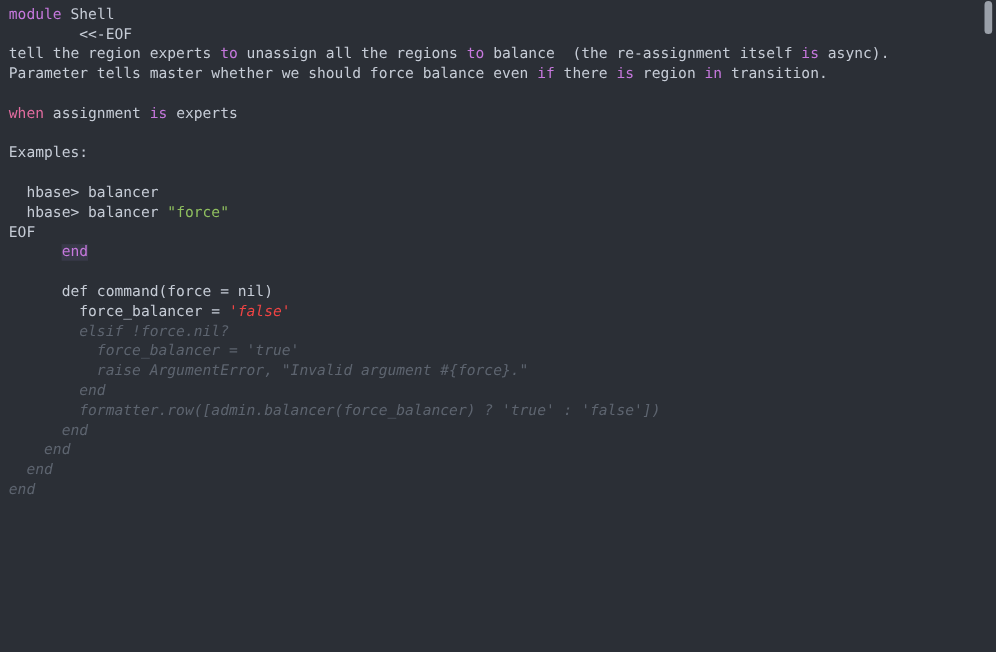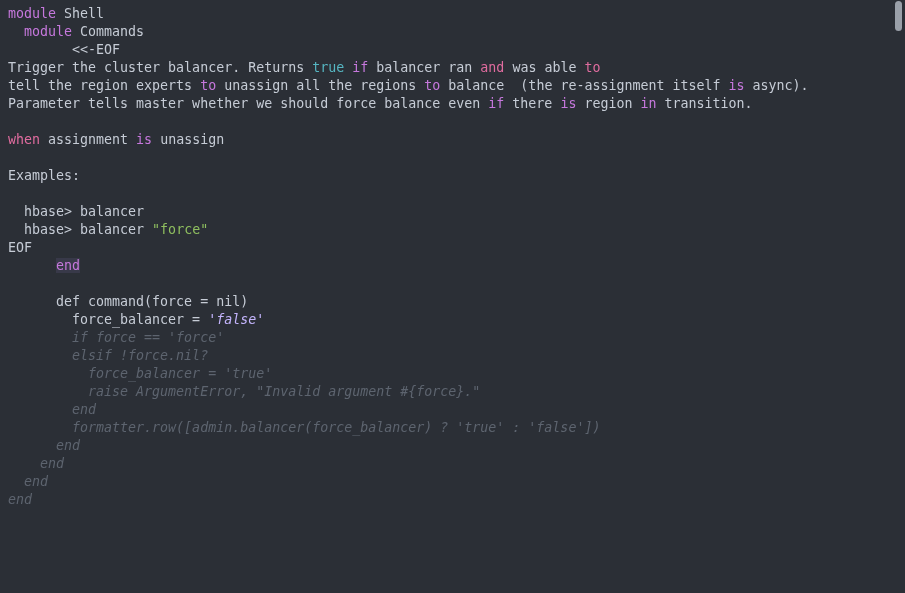--- a/index.html
+++ b/index.html
@@ -38,21 +38,21 @@
     color: #c6ccd6;
     letter-spacing: 0px;
   }
   
   .kw      { color: #c678dd; }   
   .kw2     { color: #e06c9f; }   
   .lit     { color: #56b6c2; }   
   .str     { color: #8fbf5f; }   
   .txt     { color: #c6ccd6; }
   .dim     { color: #5d646f; font-style: italic; }
-  .dimstr  { color: #c4b5fd; font-style: italic; }
+  .dimstr  { color: #ef4444; font-style: italic; }
   .end-hl  { color: #c678dd; background: rgba(110,100,150,0.20); }
 
   
   #scrollbar-track {
     position: absolute;
     top: 0;
     right: 0;
     width: 14px;
     height: 593px;
     background: transparent;
@@ -68,38 +68,35 @@
     opacity: 0.85;
   }
 </style>
 </head>
 <body>
 
 <div id="editor">
 
   <div class="code-area" id="code-area">
       <div class="line"><span class="kw">module</span><span class="txt"> Shell</span></div>
-      <div class="line"><span class="txt">  </span><span class="kw">module</span><span class="txt"> Commands</span></div>
       <div class="line"><span class="txt">        &lt;&lt;-EOF</span></div>
-      <div class="line"><span class="txt">Trigger the cluster balancer. Returns </span><span class="lit">true</span><span class="txt"> </span><span class="kw">if</span><span class="txt"> balancer ran </span><span class="kw2">and</span><span class="txt"> was able </span><span class="kw2">to</span></div>
       <div class="line"><span class="txt">tell the region experts </span><span class="kw">to</span><span class="txt"> unassign all the regions </span><span class="kw">to</span><span class="txt"> balance  (the re-assignment itself </span><span class="kw">is</span><span class="txt"> async).</span></div>
       <div class="line"><span class="txt">Parameter tells master whether we should force balance even </span><span class="kw">if</span><span class="txt"> there </span><span class="kw">is</span><span class="txt"> region </span><span class="kw">in</span><span class="txt"> transition.</span></div>
       <div class="line">&nbsp;</div>
-      <div class="line"><span class="kw2">when</span><span class="txt"> assignment </span><span class="kw">is</span><span class="txt"> unassign</span></div>
+      <div class="line"><span class="kw2">when</span><span class="txt"> assignment </span><span class="kw">is</span><span class="txt"> experts</span></div>
       <div class="line">&nbsp;</div>
       <div class="line"><span class="txt">Examples:</span></div>
       <div class="line">&nbsp;</div>
       <div class="line"><span class="txt">  hbase&gt; balancer</span></div>
       <div class="line"><span class="txt">  hbase&gt; balancer </span><span class="str">"force"</span></div>
       <div class="line"><span class="txt">EOF</span></div>
       <div class="line"><span class="txt">      </span><span class="end-hl">end</span></div>
       <div class="line">&nbsp;</div>
       <div class="line"><span class="txt">      def command(force = nil)</span></div>
       <div class="line"><span class="txt">        force_balancer = </span><span class="dimstr">'false'</span></div>
-      <div class="line"><span class="dim">        if force == 'force'</span></div>
       <div class="line"><span class="dim">        elsif !force.nil?</span></div>
       <div class="line"><span class="dim">          force_balancer = 'true'</span></div>
       <div class="line"><span class="dim">          raise ArgumentError, "Invalid argument #{force}."</span></div>
       <div class="line"><span class="dim">        end</span></div>
       <div class="line"><span class="dim">        formatter.row([admin.balancer(force_balancer) ? 'true' : 'false'])</span></div>
       <div class="line"><span class="dim">      end</span></div>
       <div class="line"><span class="dim">    end</span></div>
       <div class="line"><span class="dim">  end</span></div>
       <div class="line"><span class="dim">end</span></div>
     </div>

